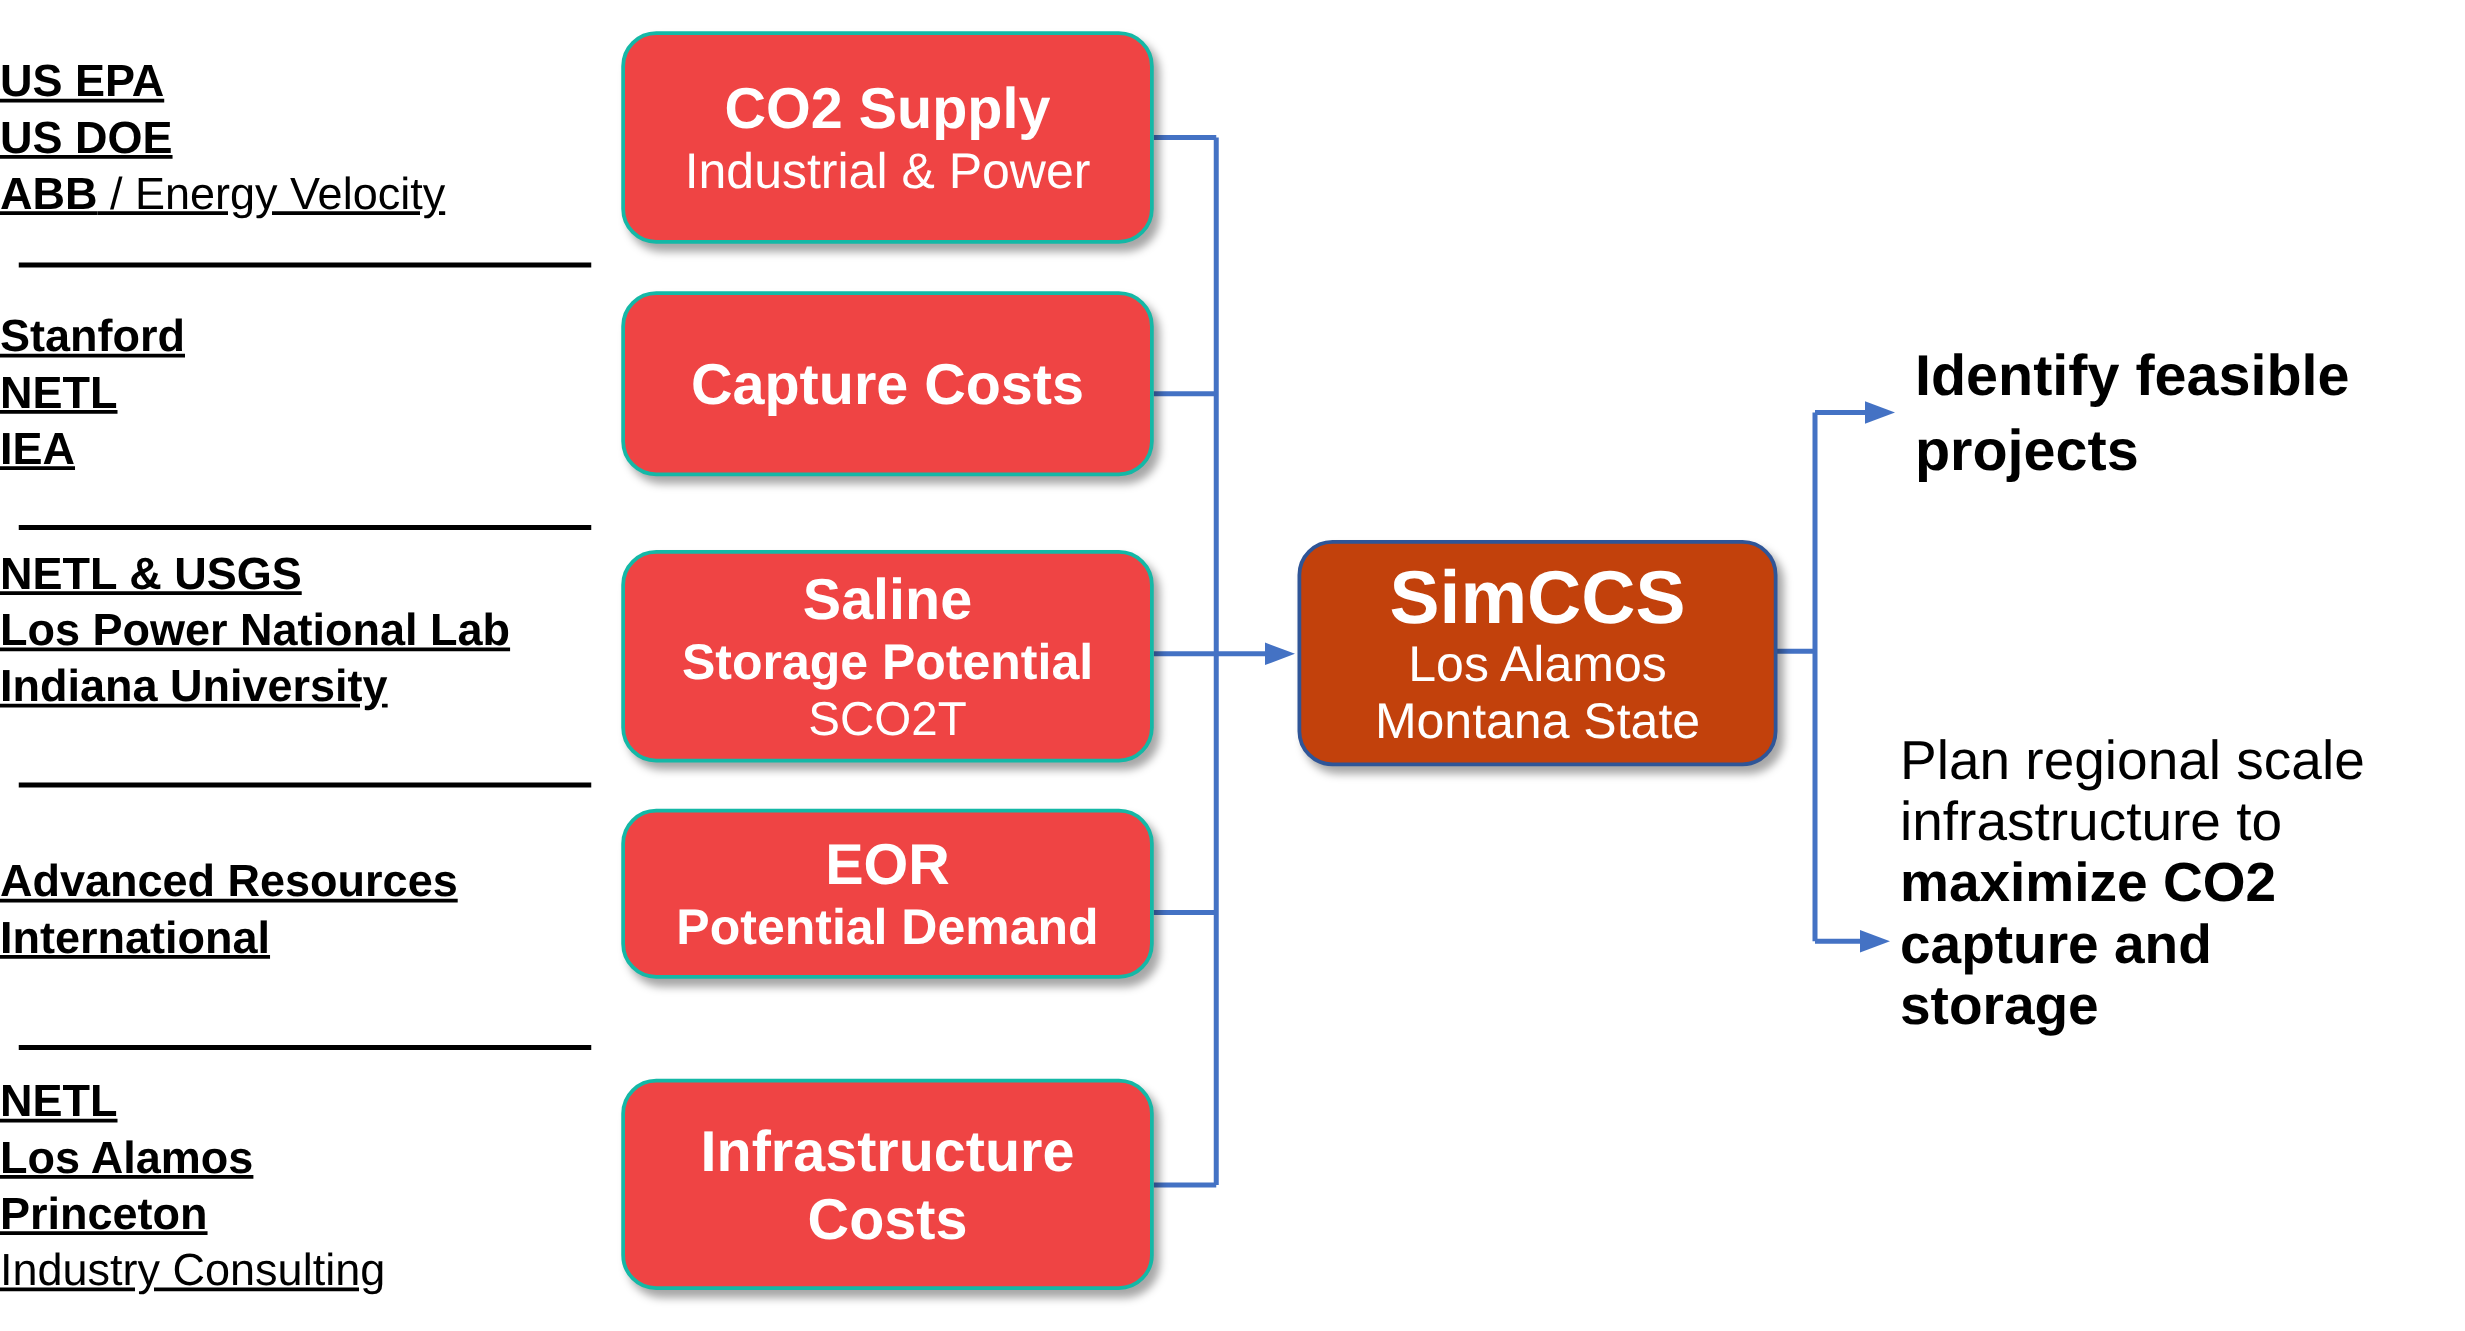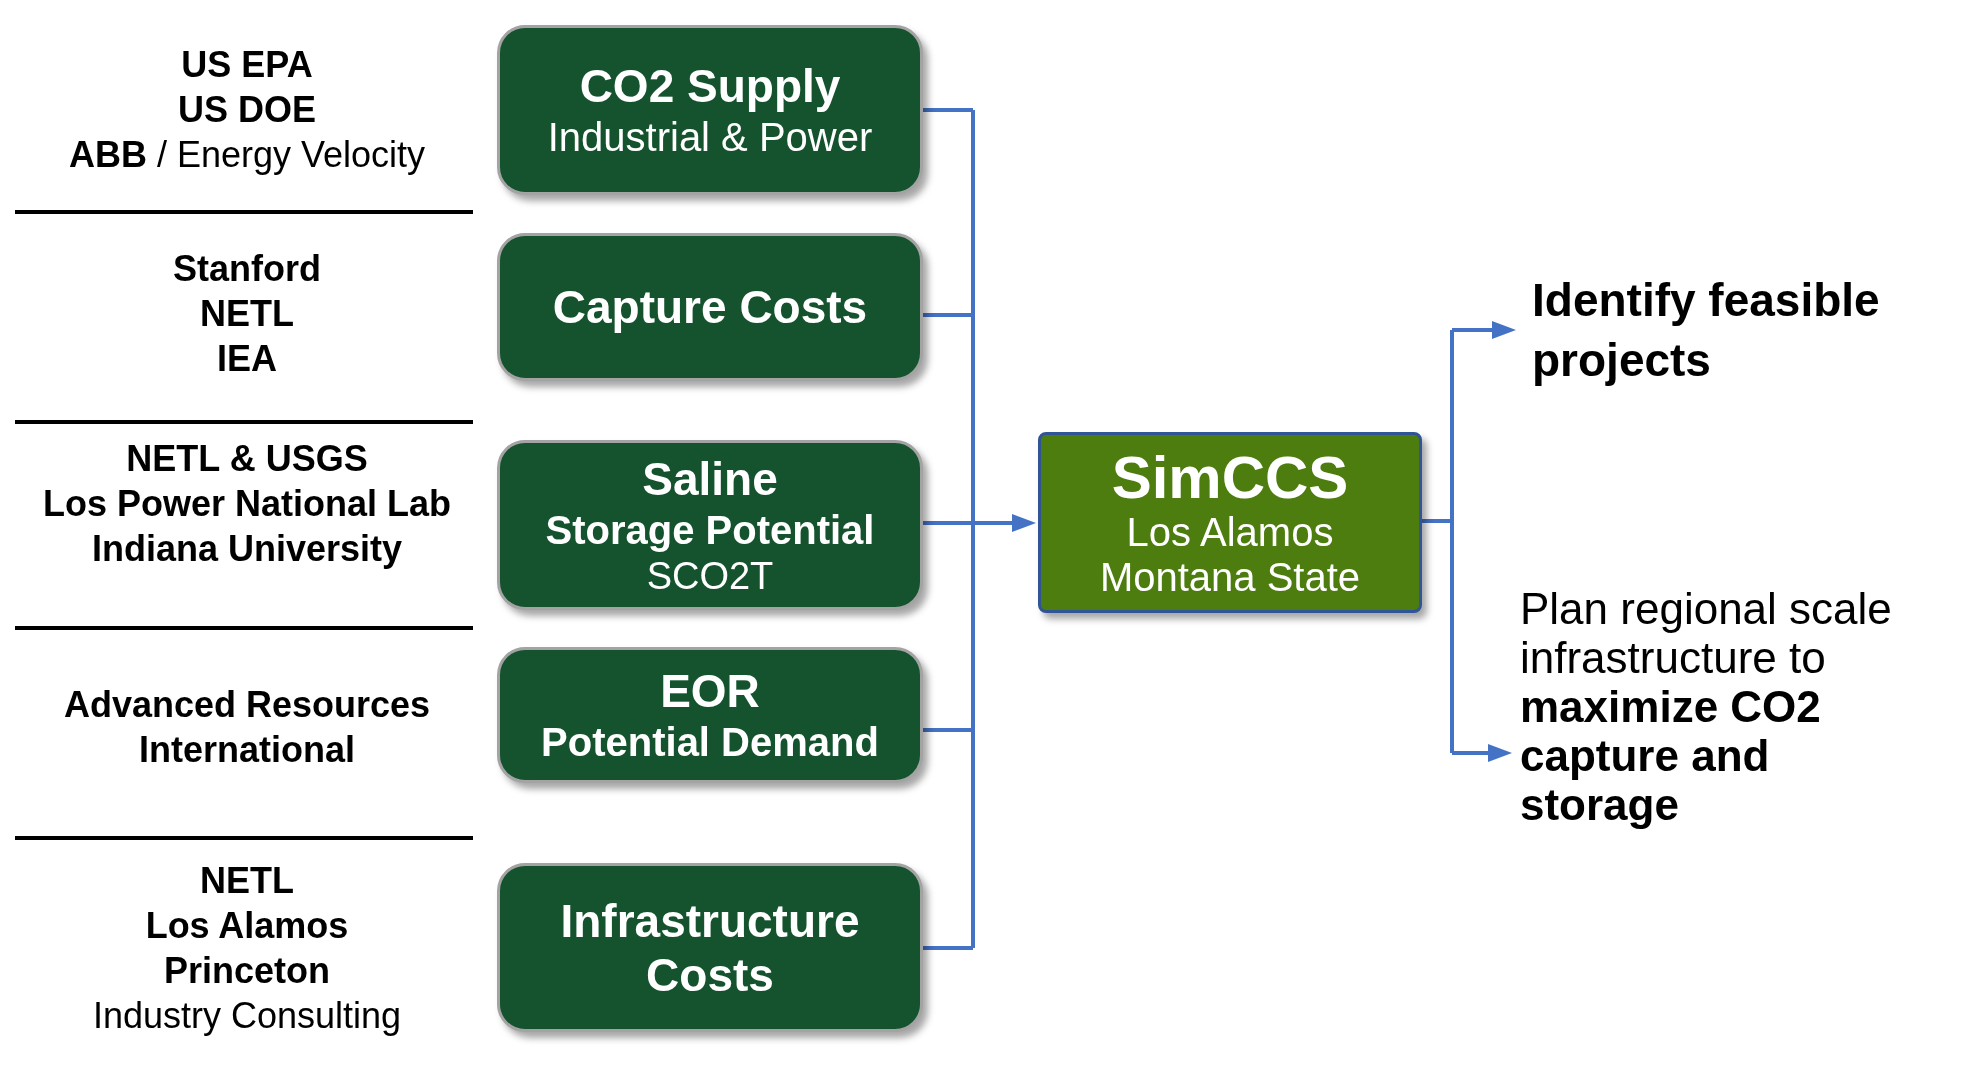--- a/index.html
+++ b/index.html
@@ -3,41 +3,41 @@
 <meta charset="utf-8">
 <style>
   html,body{margin:0;padding:0;background:#ffffff;}
   .canvas{
     position:relative;width:1972px;height:1065px;background:#ffffff;overflow:hidden;
     font-family:"Liberation Sans","DejaVu Sans",sans-serif;color:#000;
   }
   svg.wires{position:absolute;left:0;top:0;width:1972px;height:1065px;pointer-events:none;}
 
   
-  .contrib{position:absolute;left:0;width:494px;text-align:center;}
+  .contrib{position:absolute;left:0;width:494px;text-decoration:underline;}
   .cline{font-size:36px;line-height:45px;white-space:nowrap;color:#000;}
   .cline .bld{font-weight:700;}
   .divider{position:absolute;left:15px;width:458px;height:4px;background:#000;}
 
   
   .node{
     position:absolute;left:497px;width:426px;box-sizing:border-box;
-    background:#14532d;border:3px solid #a3a3a3;border-radius:28px;
+    background:#ef4444;border:3px solid #14b8a6;border-radius:28px;
     box-shadow:5px 6px 7px rgba(0,0,0,0.35);
     display:flex;flex-direction:column;justify-content:center;align-items:center;
     color:#fff;text-align:center;padding:4px 14px;
   }
   .node-title{font-size:46px;font-weight:700;line-height:54px;}
   .node-sub{font-size:40px;font-weight:400;line-height:48px;}
   .node-sub.bold{font-weight:700;}
   .node-sub.small{font-size:38px;line-height:44px;}
 
   .simccs{
     position:absolute;left:1038px;top:432px;width:384px;height:181px;box-sizing:border-box;
-    background:#4d7c0f;border:3px solid #2F5597;border-radius:8px;
+    background:#c2410c;border:3px solid #2F5597;border-radius:28px;
     box-shadow:5px 6px 7px rgba(0,0,0,0.35);
     display:flex;flex-direction:column;justify-content:center;align-items:center;
     color:#fff;text-align:center;
   }
   .simccs-title{font-size:60px;font-weight:700;line-height:64px;}
   .simccs-sub{font-size:40px;font-weight:400;line-height:45px;}
 
   
   .outcome-top{position:absolute;left:1532px;top:270px;width:436px;font-size:46px;font-weight:700;line-height:60px;}
   .outcome-bottom{position:absolute;left:1520px;top:584px;width:448px;font-size:44px;line-height:49px;}

